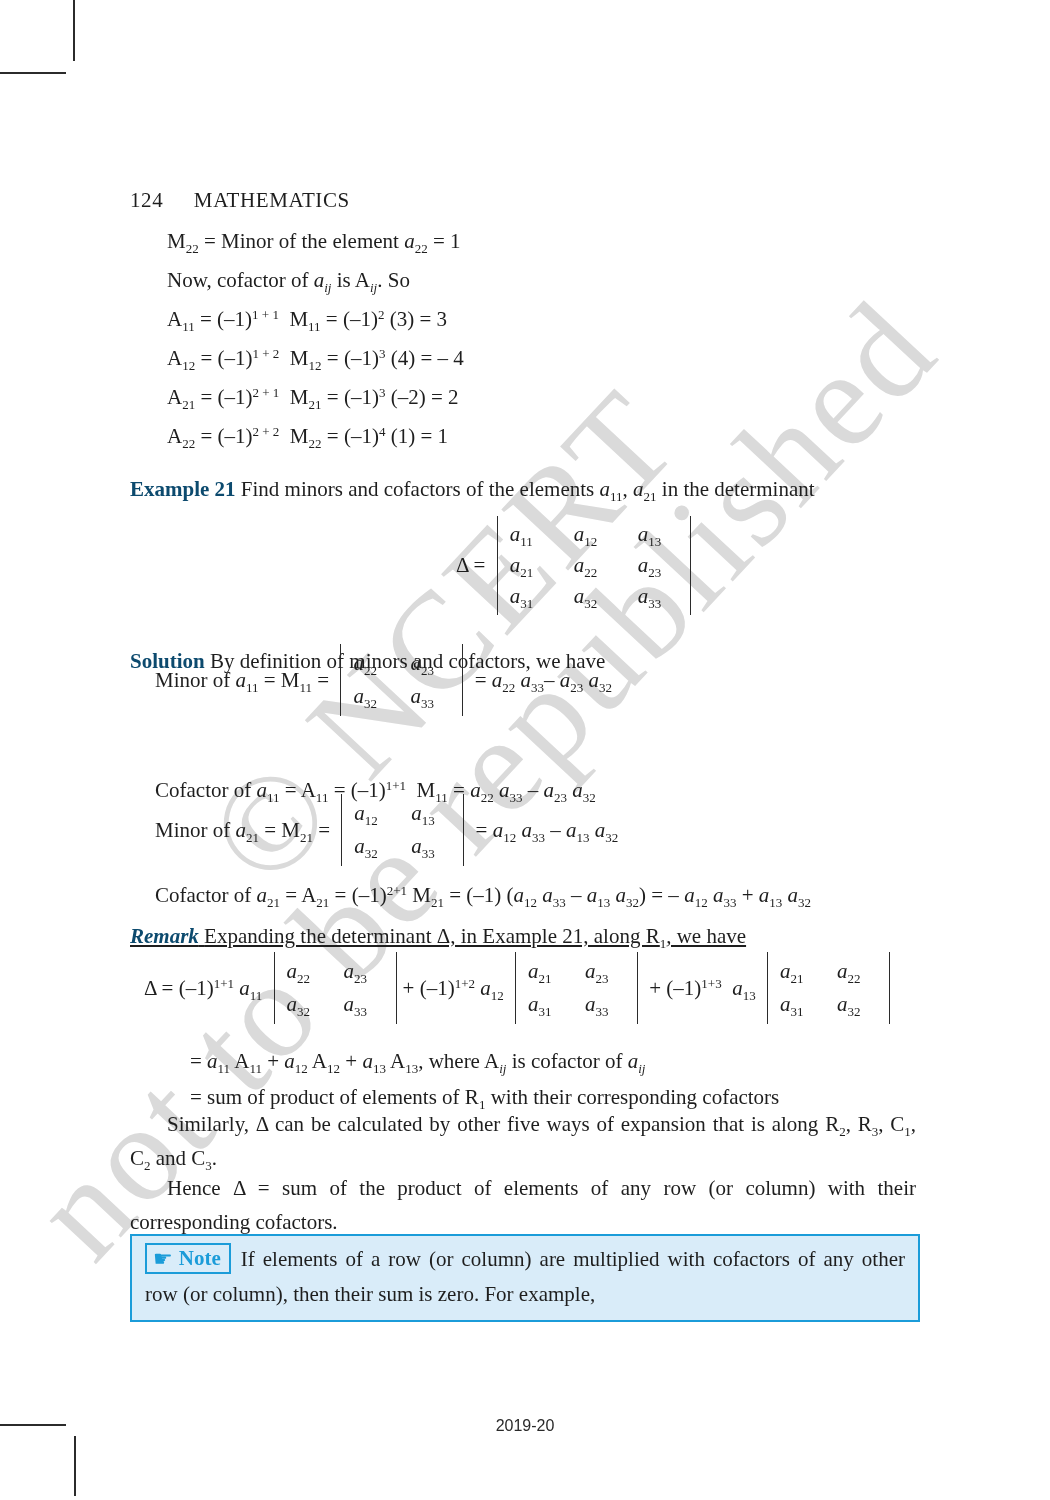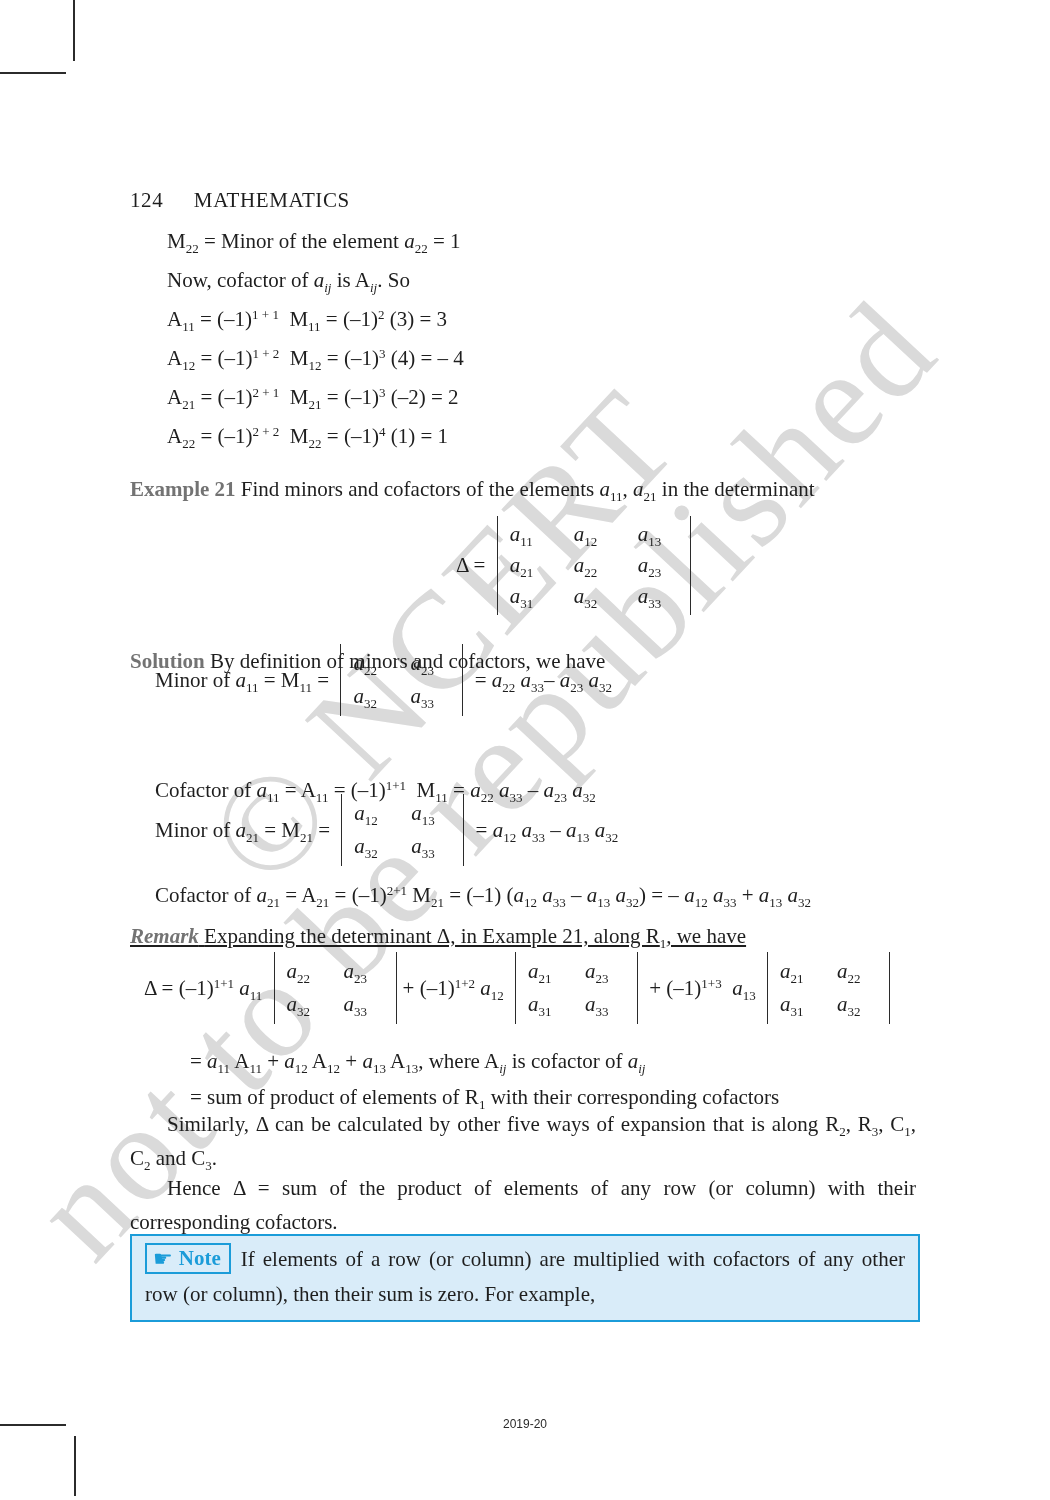--- a/index.html
+++ b/index.html
@@ -20,21 +20,21 @@
   .wm2{left:104px;top:1136px;height:140px;transform:rotate(-47deg);}
   
   .header{position:absolute;left:130px;top:188px;font-size:21px;letter-spacing:.6px;z-index:2;}
   .header .pgnum{display:inline-block;min-width:58px;}
   
   .blk{position:absolute;z-index:2;}
   .mline{white-space:pre-wrap;line-height:39px;}
   sub{font-size:13px;line-height:0;vertical-align:-5px;}
   sup{font-size:13px;line-height:0;vertical-align:7px;}
   i{font-style:italic;}
-  .blue{color:#737373;}
+  .blue{color:#0c4a6e;}
   .bold{font-weight:bold;}
   .itl{font-style:italic;}
   
   .eqrow{display:flex;align-items:center;white-space:pre;z-index:2;}
   .det{
     display:inline-flex;flex-direction:column;justify-content:center;
     border-left:1.7px solid #2b2b2b;border-right:1.7px solid #2b2b2b;
     padding:3px 12px;margin:0 6px;
   }
   .det .drow{display:flex;}
@@ -49,21 +49,21 @@
     padding:6px 13px 8px 13px;line-height:35px;text-align:justify;
   }
   .notelabel{
     display:inline-block;border:2px solid #1b9cd9;padding:0 8px 0 6px;margin-right:10px;
     line-height:27px;vertical-align:1px;background:transparent;white-space:nowrap;
   }
   .hand{color:#1b9cd9;font-family:"DejaVu Sans",sans-serif;font-size:22px;margin-right:6px;vertical-align:-1px;}
   .notelabel .nlabel{color:#1b9cd9;font-weight:bold;}
   
   .footer{position:absolute;left:0;right:0;top:1417px;text-align:center;
-    font-family:"Liberation Sans",sans-serif;font-size:12px;color:#2a2a2a;z-index:2;}
+    font-family:"Liberation Sans",sans-serif;font-size:16px;color:#2a2a2a;z-index:2;}
 </style>
 </head>
 <body>
 
 <div class="page">
 
   <div class="crop" style="left:73px;top:0;width:2px;height:61px;"></div>
   <div class="crop" style="left:0;top:72px;width:66px;height:2px;"></div>
   <div class="crop" style="left:0;top:1424px;width:66px;height:2px;"></div>
   <div class="crop" style="left:74px;top:1436px;width:2px;height:60px;"></div>

